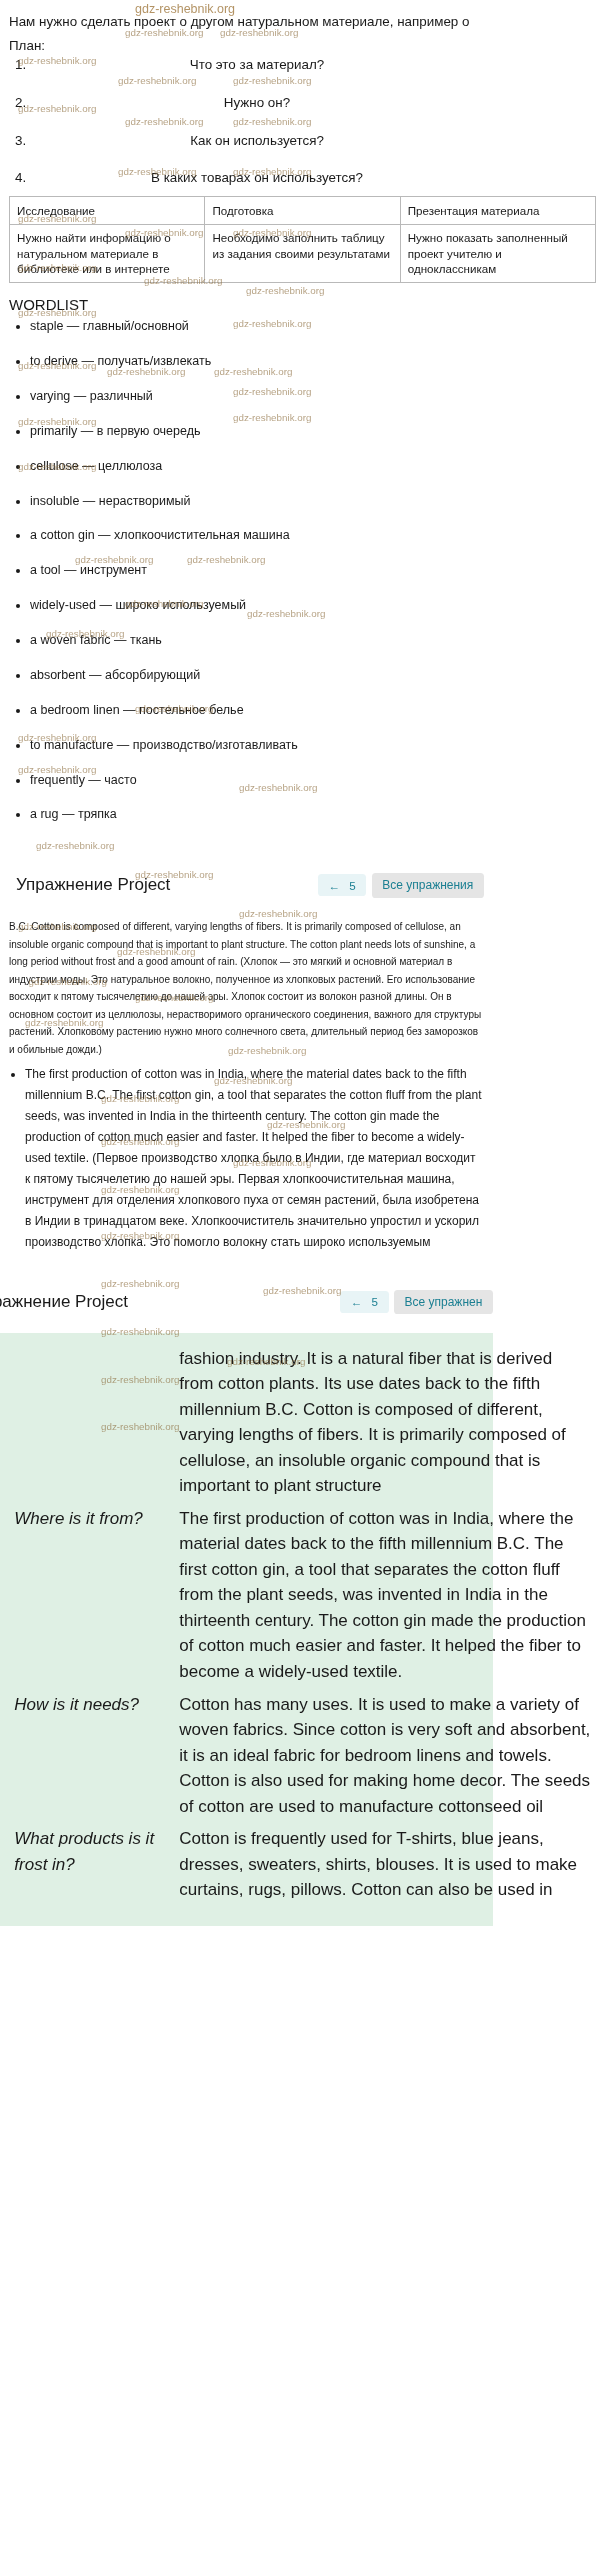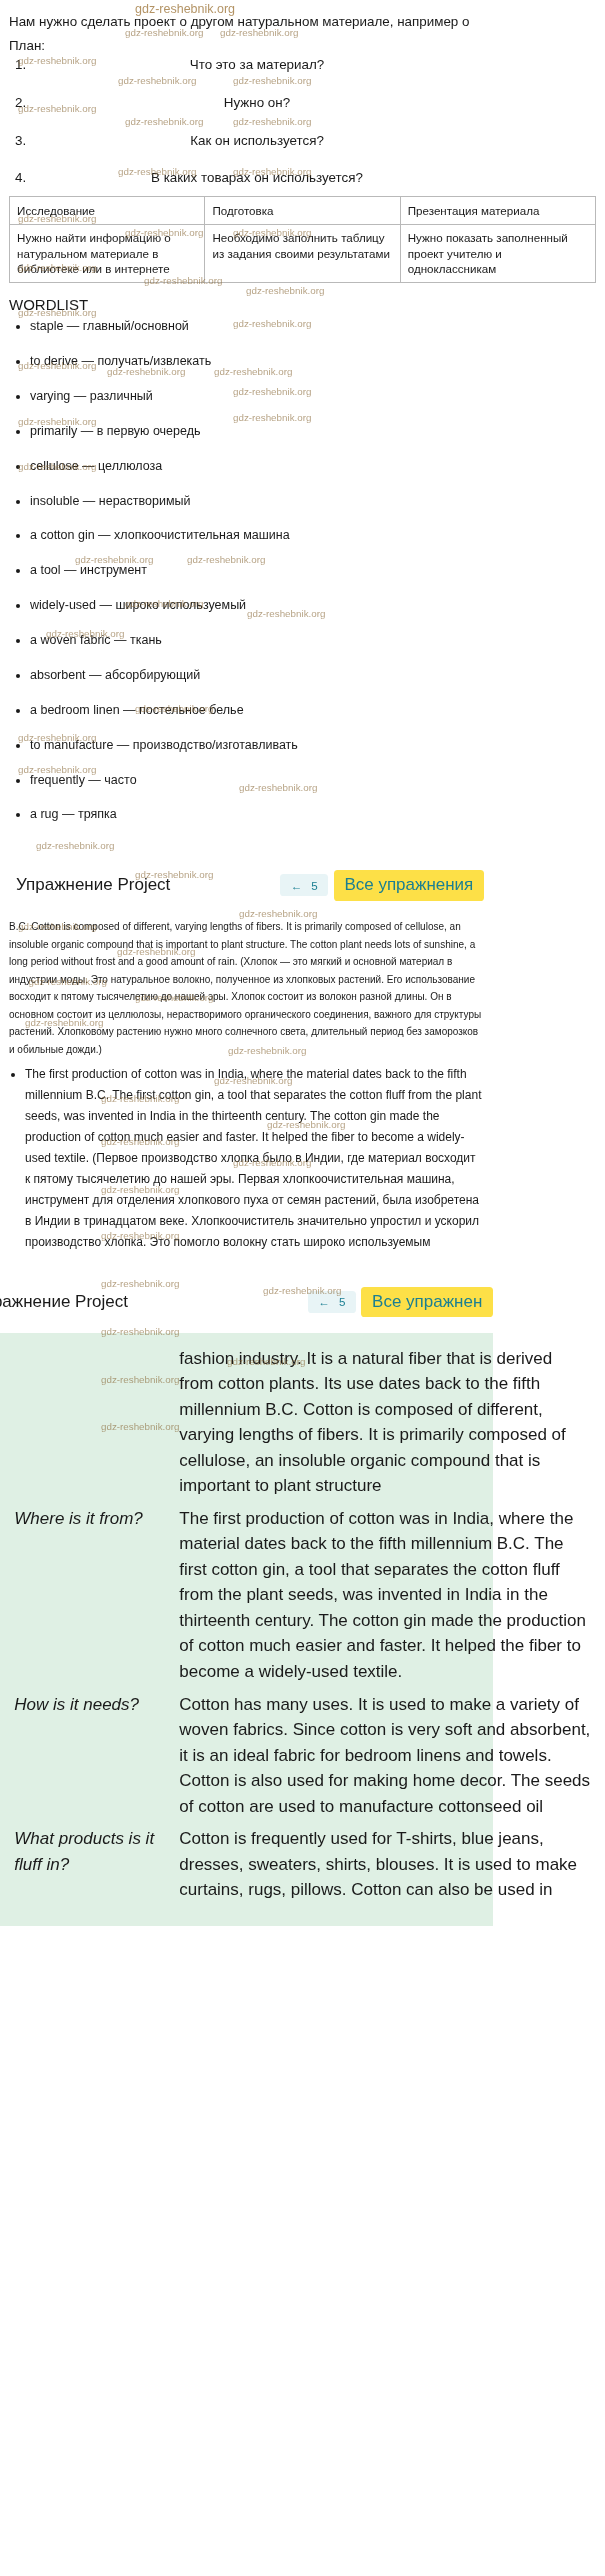--- a/index.html
+++ b/index.html
@@ -93,24 +93,24 @@
     border-radius: 3.6px;
     display: flex;
     align-items: center;
     gap: 9px;
     padding: 4.5px 10.7px;
     font-size: 11.6px;
     color: #1b7f92;
   }
   .pager .arrow { color: #1b7f92; font-size: 11.6px; }
   .all-btn {
-    background: #fde047;
+    background: #e5e5e5;
     border-radius: 3.6px;
     padding: 5.3px 10.7px;
-    font-size: 17px;
+    font-size: 12px;
     color: #1b7f92;
     white-space: nowrap;
   }
 
   .body-text {
     font-size: 10px;
     line-height: 1.75;
     padding: 1.8px 9px 3.6px 9px;
   }
   .body-text p { margin: 0 0 1.8px 0; }
@@ -294,21 +294,21 @@
         </tr>
         <tr>
           <td class="q">Where is it from?</td>
           <td class="a">The first production of cotton was in India, where the material dates back to the fifth millennium B.C. The first cotton gin, a tool that separates the cotton fluff from the plant seeds, was invented in India in the thirteenth century. The cotton gin made the production of cotton much easier and faster. It helped the fiber to become a widely-used textile.</td>
         </tr>
         <tr>
           <td class="q">How is it needs?</td>
           <td class="a">Cotton has many uses. It is used to make a variety of woven fabrics. Since cotton is very soft and absorbent, it is an ideal fabric for bedroom linens and towels. Cotton is also used for making home decor. The seeds of cotton are used to manufacture cottonseed oil</td>
         </tr>
         <tr>
-          <td class="q">What products is it fluff in?</td>
+          <td class="q">What products is it frost in?</td>
           <td class="a">Cotton is frequently used for T-shirts, blue jeans, dresses, sweaters, shirts, blouses. It is used to make curtains, rugs, pillows. Cotton can also be used in</td>
         </tr>
       </tbody>
     </table>
   </div>
 
 </div>
 
 
 </body></html>

